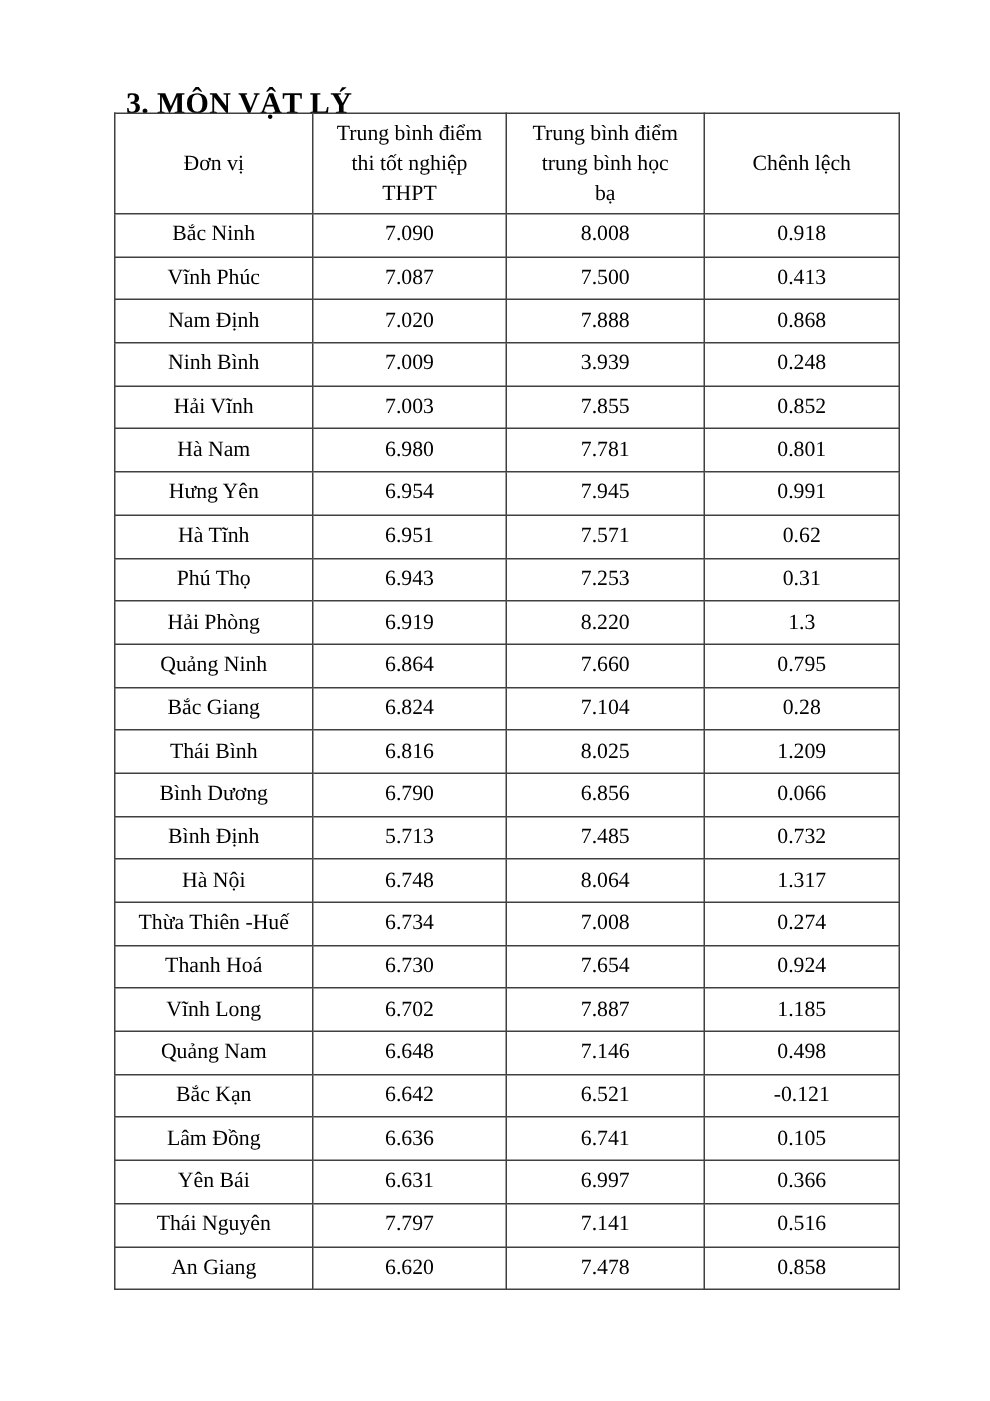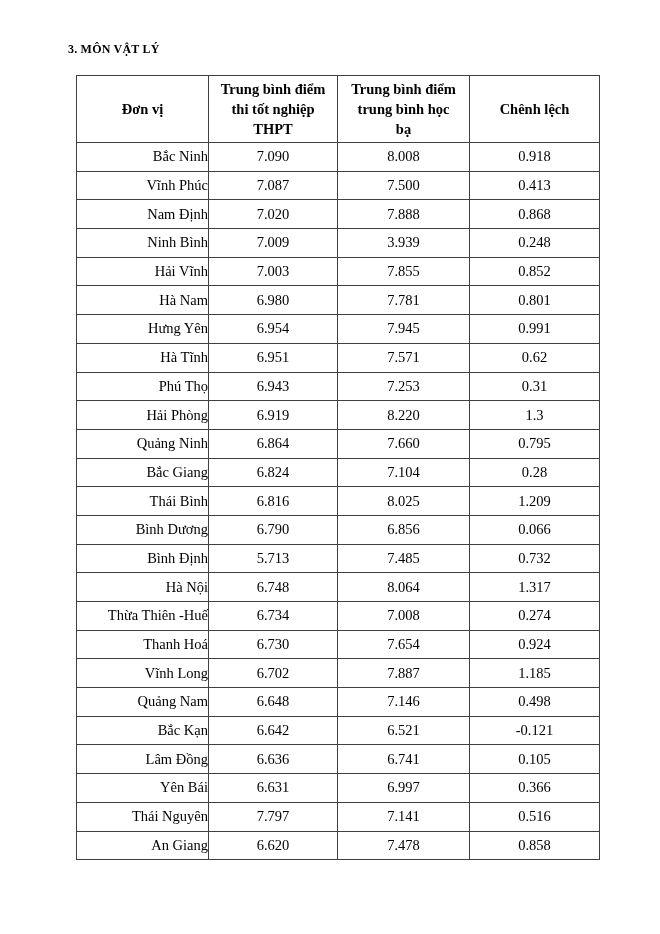--- a/index.html
+++ b/index.html
@@ -13,55 +13,55 @@
     height: 934px;
     background: #ffffff;
     font-family: "Liberation Serif", "DejaVu Serif", serif;
     color: #000000;
     overflow: hidden;
   }
   .title {
     position: absolute;
     left: 68px;
     top: 42px;
-    margin: 0;
-    font-size: 12px;
+    margin: 16px;
+    font-size: 20px;
     font-weight: bold;
     letter-spacing: 0.2px;
   }
   table.score-table {
     position: absolute;
     left: 76px;
     top: 75px;
     width: 523px;
     border-collapse: collapse;
     table-layout: fixed;
   }
   table.score-table th,
   table.score-table td {
     border: 1px solid #404040;
     font-size: 14.5px;
     color: #000000;
   }
   table.score-table th {
-    font-weight: bold;
+    font-weight: normal;
     text-align: center;
     vertical-align: middle;
     white-space: pre-line;
     line-height: 20px;
     height: 66px;
     padding: 0 2px;
   }
   table.score-table td {
     height: 27.7px;
     padding: 0;
     vertical-align: middle;
   }
   td.name-col {
-    text-align: right;
+    text-align: center;
     padding-left: 9px;
   }
   td.num-col {
     text-align: center;
   }
 </style>
 </head>
 <body>
 
 <div class="page">

